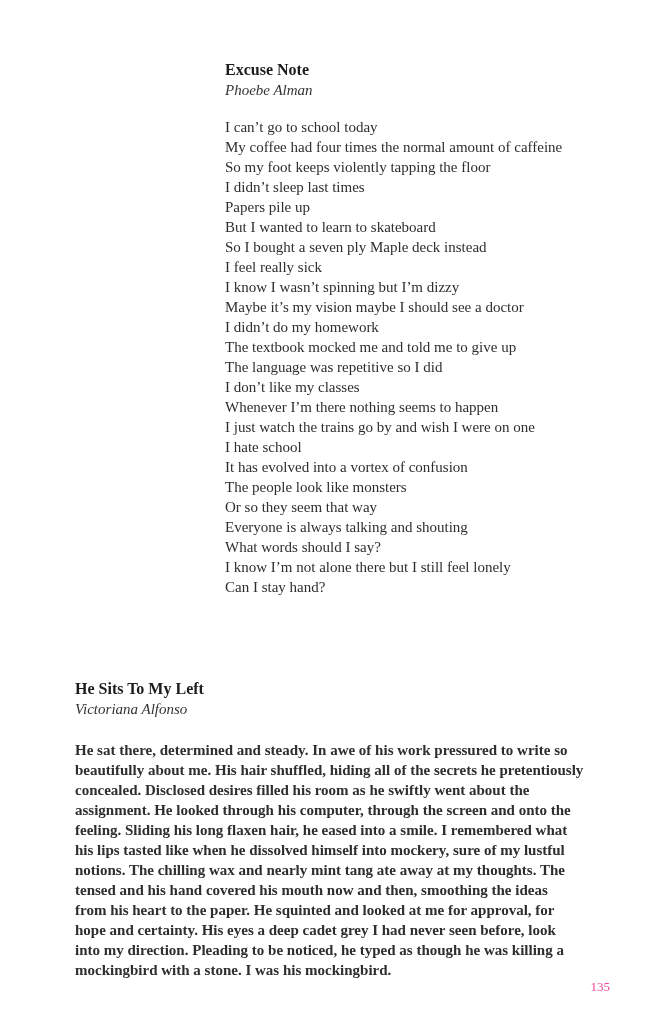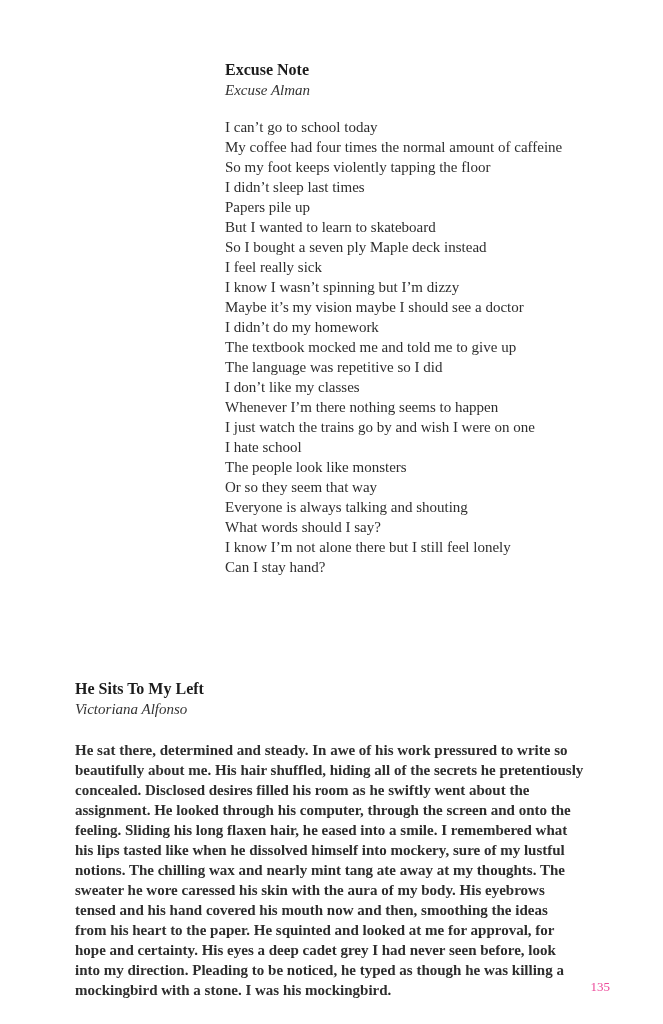--- a/index.html
+++ b/index.html
@@ -69,60 +69,60 @@
     color: #ec4899;
   }
 </style>
 </head>
 <body>
 
 <div class="page">
 
   <section class="piece" id="poem-section">
     <h2 class="piece-title">Excuse Note</h2>
-    <div class="piece-author">Excuse Alman</div>
+    <div class="piece-author">Phoebe Alman</div>
     <div class="piece-body">
         <div class="line">I can’t go to school today</div>
         <div class="line">My coffee had four times the normal amount of caffeine</div>
         <div class="line">So my foot keeps violently tapping the floor</div>
         <div class="line">I didn’t sleep last times</div>
         <div class="line">Papers pile up</div>
         <div class="line">But I wanted to learn to skateboard</div>
         <div class="line">So I bought a seven ply Maple deck instead</div>
         <div class="line">I feel really sick</div>
         <div class="line">I know I wasn’t spinning but I’m dizzy</div>
         <div class="line">Maybe it’s my vision maybe I should see a doctor</div>
         <div class="line">I didn’t do my homework</div>
         <div class="line">The textbook mocked me and told me to give up</div>
         <div class="line">The language was repetitive so I did</div>
         <div class="line">I don’t like my classes</div>
         <div class="line">Whenever I’m there nothing seems to happen</div>
         <div class="line">I just watch the trains go by and wish I were on one</div>
         <div class="line">I hate school</div>
+        <div class="line">It has evolved into a vortex of confusion</div>
         <div class="line">The people look like monsters</div>
         <div class="line">Or so they seem that way</div>
         <div class="line">Everyone is always talking and shouting</div>
         <div class="line">What words should I say?</div>
         <div class="line">I know I’m not alone there but I still feel lonely</div>
         <div class="line">Can I stay hand?</div>
       </div>
   </section>
 
   <section class="piece" id="prose-section">
     <h2 class="piece-title">He Sits To My Left</h2>
     <div class="piece-author">Victoriana Alfonso</div>
     <div class="piece-body">
         <div class="line">He sat there, determined and steady. In awe of his work pressured to write so</div>
         <div class="line">beautifully about me. His hair shuffled, hiding all of the secrets he pretentiously</div>
         <div class="line">concealed. Disclosed desires filled his room as he swiftly went about the</div>
         <div class="line">assignment. He looked through his computer, through the screen and onto the</div>
         <div class="line">feeling. Sliding his long flaxen hair, he eased into a smile. I remembered what</div>
         <div class="line">his lips tasted like when he dissolved himself into mockery, sure of my lustful</div>
         <div class="line">notions. The chilling wax and nearly mint tang ate away at my thoughts. The</div>
-        <div class="line">sweater he wore caressed his skin with the aura of my body. His eyebrows</div>
         <div class="line">tensed and his hand covered his mouth now and then, smoothing the ideas</div>
         <div class="line">from his heart to the paper. He squinted and looked at me for approval, for</div>
         <div class="line">hope and certainty. His eyes a deep cadet grey I had never seen before, look</div>
         <div class="line">into my direction. Pleading to be noticed, he typed as though he was killing a</div>
         <div class="line">mockingbird with a stone. I was his mockingbird.</div>
       </div>
   </section>
 
   <div class="page-number">135</div>
 

